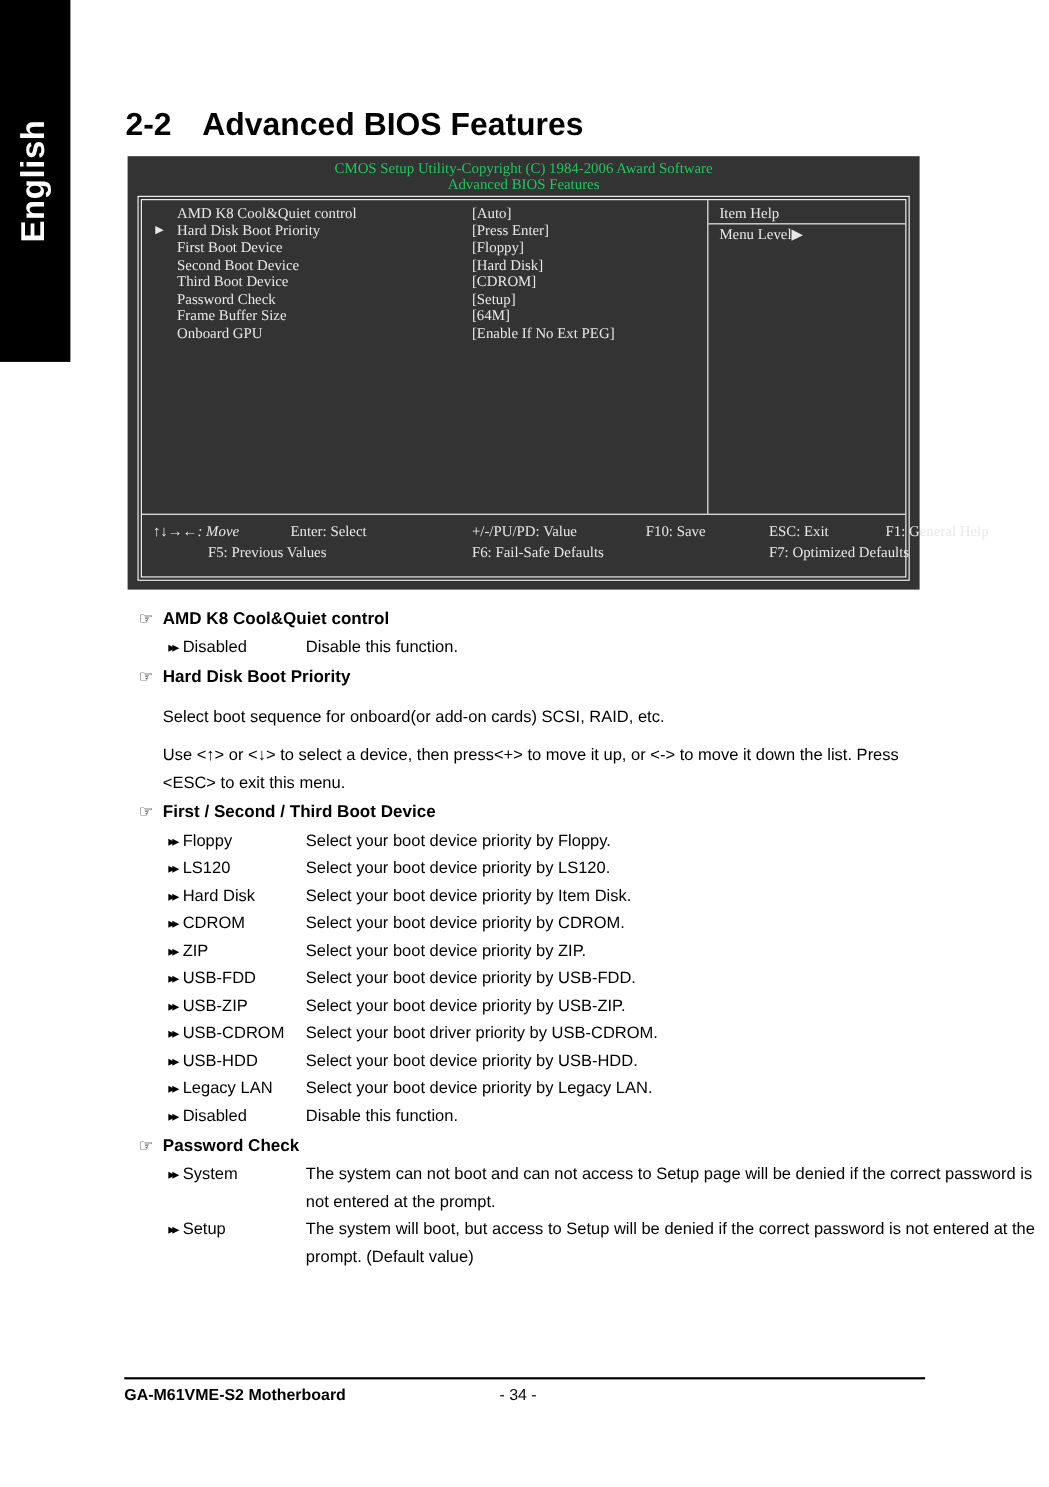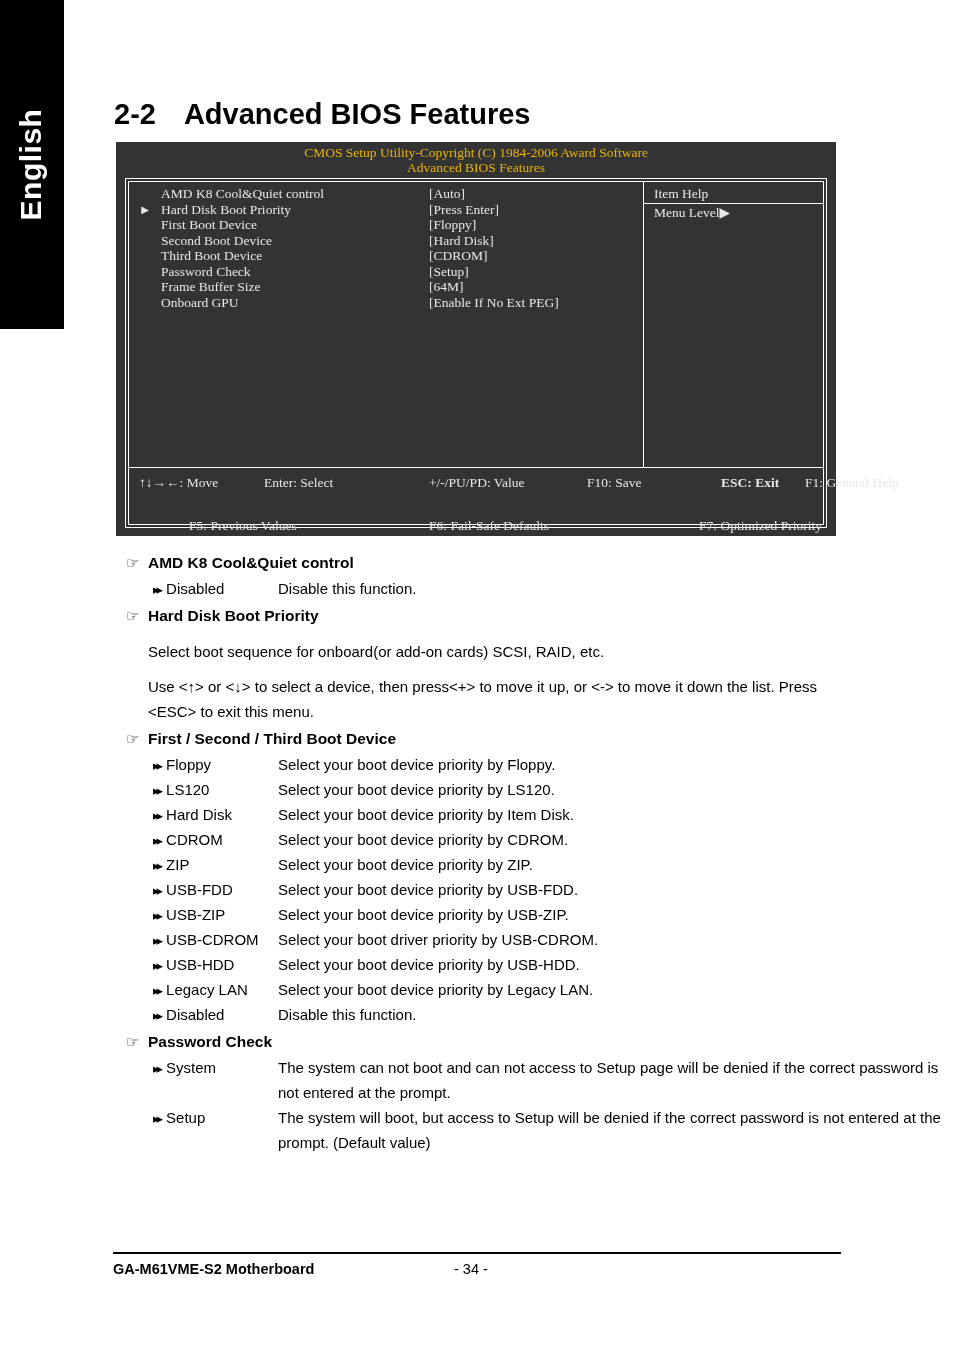--- a/index.html
+++ b/index.html
@@ -67,21 +67,21 @@
     height: 394px;
     background: #333333;
     color: #e8e8e8;
     font-family: "Liberation Serif", serif;
     box-sizing: border-box;
   }
   .bios-title-line {
     text-align: center;
     font-size: 13.5px;
     line-height: 15px;
-    color: #eab308;
+    color: #22c55e;
   }
   .bios-title-line.first { padding-top: 3px; }
 
   #bios-outer-frame {
     position: absolute;
     left: 9px;
     top: 36px;
     right: 9px;
     bottom: 8px;
     border: 1.5px solid #ffffff;
@@ -295,31 +295,31 @@
             </div>
           </div>
         <div id="bios-help">
           <div id="bios-help-title">Item Help</div>
           <div id="bios-help-body">Menu Level▶</div>
         </div>
       </div>
 
       <div id="bios-footer">
         <div class="bios-key-row" id="bios-keys-1" style="position: relative; height: 19px;">
-            <span style="position: absolute; left: 10px;">↑↓→←: Move</span>
+            <span style="position: absolute; left: 10px; font-style: italic;">↑↓→←: Move</span>
             <span style="position: absolute; left: 135px;">Enter: Select</span>
             <span style="position: absolute; left: 300px;">+/-/PU/PD: Value</span>
             <span style="position: absolute; left: 458px;">F10: Save</span>
-            <span style="position: absolute; left: 592px; font-weight: bold;">ESC: Exit</span>
+            <span style="position: absolute; left: 570px;">ESC: Exit</span>
             <span style="position: absolute; left: 676px;">F1: General Help</span>
           </div>
-        <div class="bios-key-row" id="bios-keys-2" style="position: relative; height: 19px; margin-top: 24px;">
+        <div class="bios-key-row" id="bios-keys-2" style="position: relative; height: 19px;">
             <span style="position: absolute; left: 60px;">F5: Previous Values</span>
             <span style="position: absolute; left: 300px;">F6: Fail-Safe Defaults</span>
-            <span style="position: absolute; left: 570px;">F7: Optimized Priority</span>
+            <span style="position: absolute; left: 570px;">F7: Optimized Defaults</span>
           </div>
       </div>
 
     </div>
   </div>
 </div>
 
 <div id="content">
     <div class="section">
       <div class="sec-head"><span class="hand">☞</span><span>AMD K8 Cool&amp;Quiet control</span></div>

